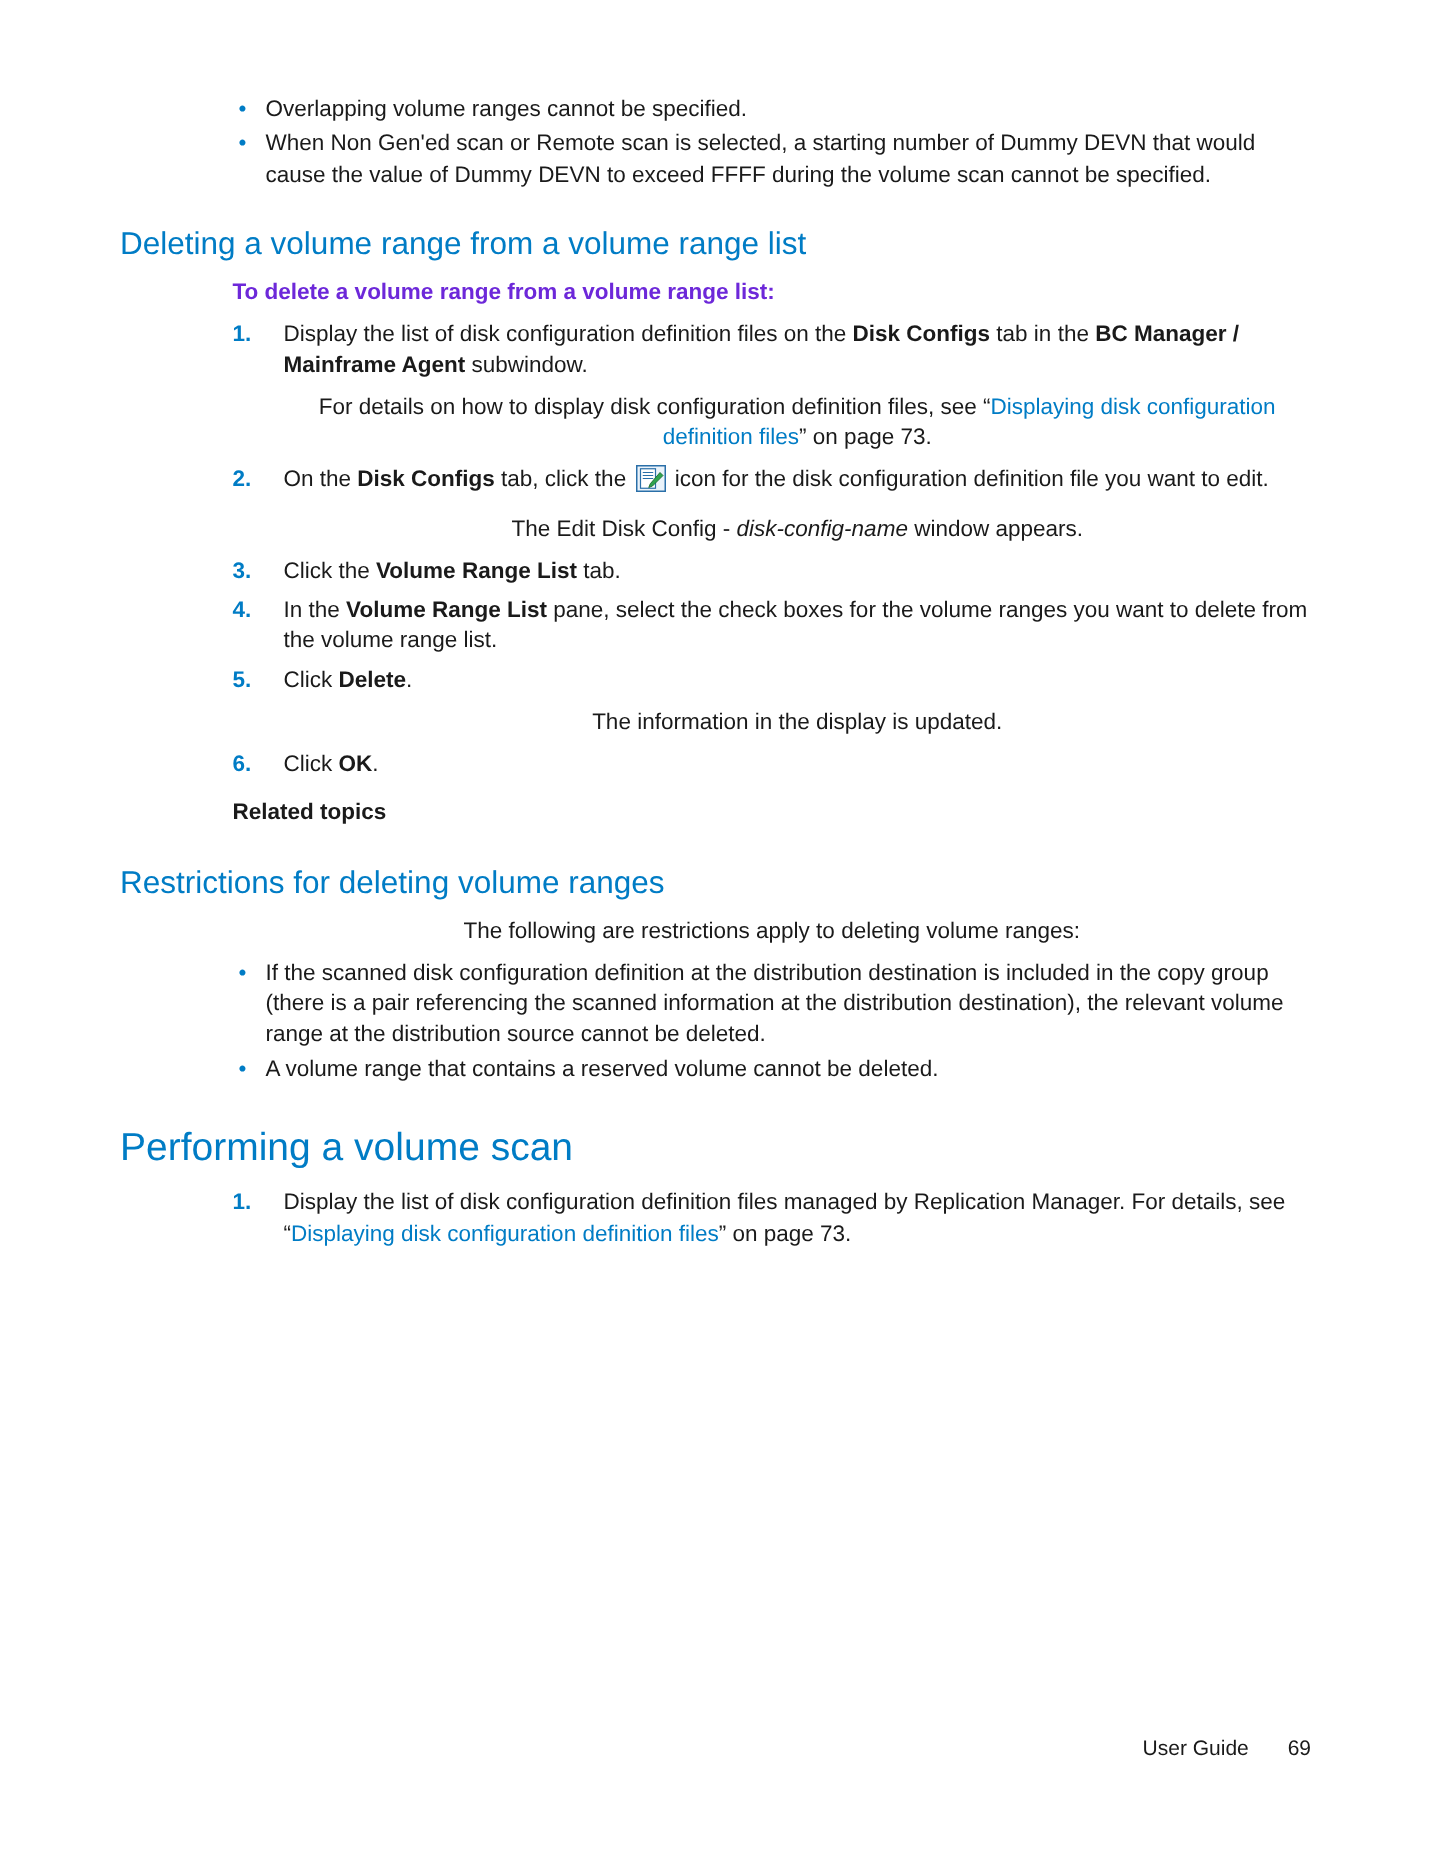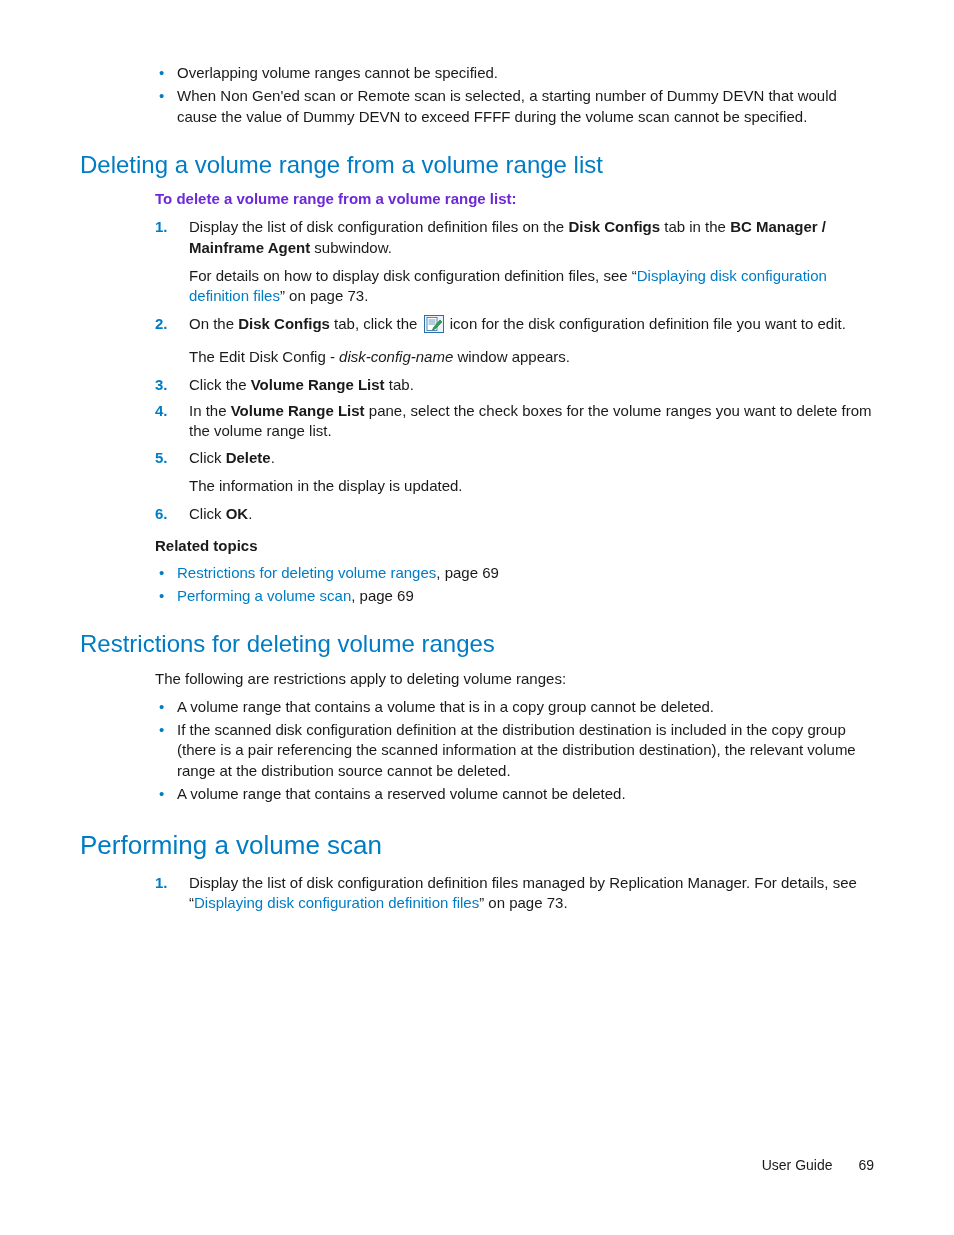--- a/index.html
+++ b/index.html
@@ -48,42 +48,42 @@
   .num-list > li > .num {
     position: absolute;
     left: 0;
     top: 0;
     font-weight: bold;
     color: #007cc5;
   }
   .h-section {
     font-weight: 300;
     color: #007cc5;
-    font-size: 24px;
+    font-size: 21px;
     margin: 22px 0 8px -75px;
   }
   .h-big {
     font-weight: 300;
     color: #007cc5;
     font-size: 26px;
     margin: 24px 0 10px -75px;
   }
   .proc-head {
     font-weight: bold;
     color: #6d28d9;
     margin: 8px 0 8px 0;
   }
   .bold { font-weight: bold; }
   .italic { font-style: italic; }
   a.link {
     color: #007cc5;
     text-decoration: none;
     cursor: pointer;
   }
-  .para { margin: 8px 0 8px 0; }
+  .para { margin: 8px 0 8px 0; text-align: center; }
   .caution-box {
     margin: 18px 34px 18px 34px;
     border-top: 1px solid #333;
     border-bottom: 1px solid #333;
     padding: 10px 6px 10px 0;
   }
   .caution-label {
     color: #007cc5;
     font-size: 15px;
     margin-bottom: 4px;
@@ -183,33 +183,24 @@
       </li>
       <li>
         <span class="num">6.</span>
         <span>
           <span>Click </span><span class="bold">OK</span><span>.</span>
         </span>
       </li>
     </ol>
 
     <div class="related-head">Related topics</div>
-    <ul class="bullet-list">
-      <li>
-        <a class="link">Restrictions for deleting volume ranges</a><span>, page 69</span>
-      </li>
-      <li>
-        <a class="link">Performing a volume scan</a><span>, page 69</span>
-      </li>
-    </ul>
 
     <div class="h-section">Restrictions for deleting volume ranges</div>
     <div class="para" style="margin-left:0">The following are restrictions apply to deleting volume ranges:</div>
     <ul class="bullet-list">
-      <li><span>A volume range that contains a volume that is in a copy group cannot be deleted.</span></li>
       <li><span>If the scanned disk configuration definition at the distribution destination is included in the copy group (there is a pair referencing the scanned information at the distribution destination), the relevant volume range at the distribution source cannot be deleted.</span></li>
       <li><span>A volume range that contains a reserved volume cannot be deleted.</span></li>
     </ul>
 
     <div class="h-big">Performing a volume scan</div>
     <ol class="num-list">
       <li>
         <span class="num">1.</span>
         <span>
           <span>Display the list of disk configuration definition files managed by Replication Manager. For details, see “</span><a class="link">Displaying disk configuration definition files</a><span>” on page 73.</span>

